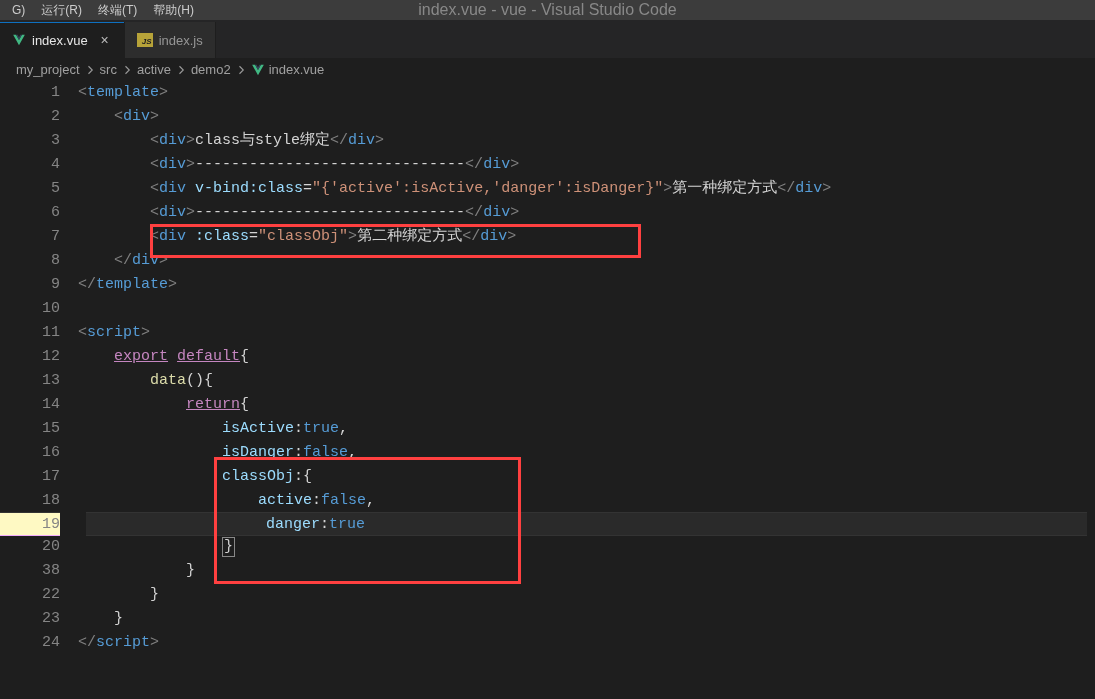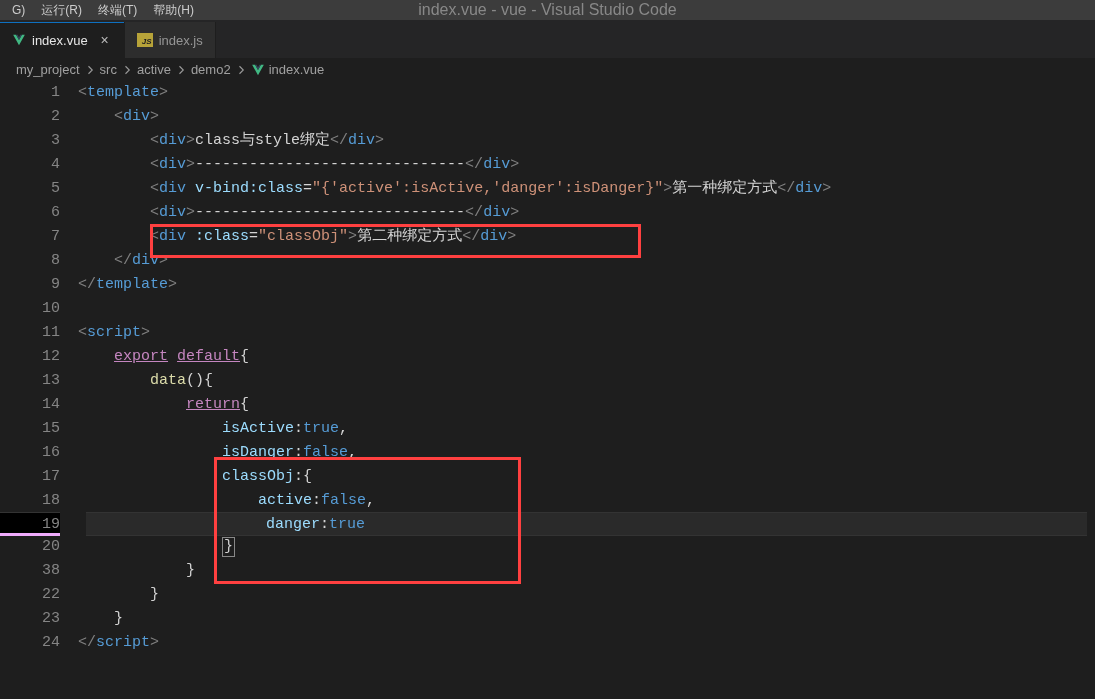--- a/index.html
+++ b/index.html
@@ -141,23 +141,23 @@
     border-top: 1px solid #333;
     border-bottom: 1px solid #333;
     margin: -1px 8px;
   }
   .box-red {
     position: absolute;
     border: 3px solid #ff4040;
     pointer-events: none;
   }
   .gutter .line-hl-g {
-    background: #000000;
+    background: #fef9c3;
     border-top: 1px solid #333;
-    border-bottom: 3px solid #f0abfc;
+    border-bottom: 1px solid #f0abfc;
     margin: -1px 0;
   }
   .bracket-box {
     border: 1px solid #888;
     padding: 0 1px;
     display: inline-block;
     line-height: 18px;
     margin-top: 2px;
   }
 </style>

